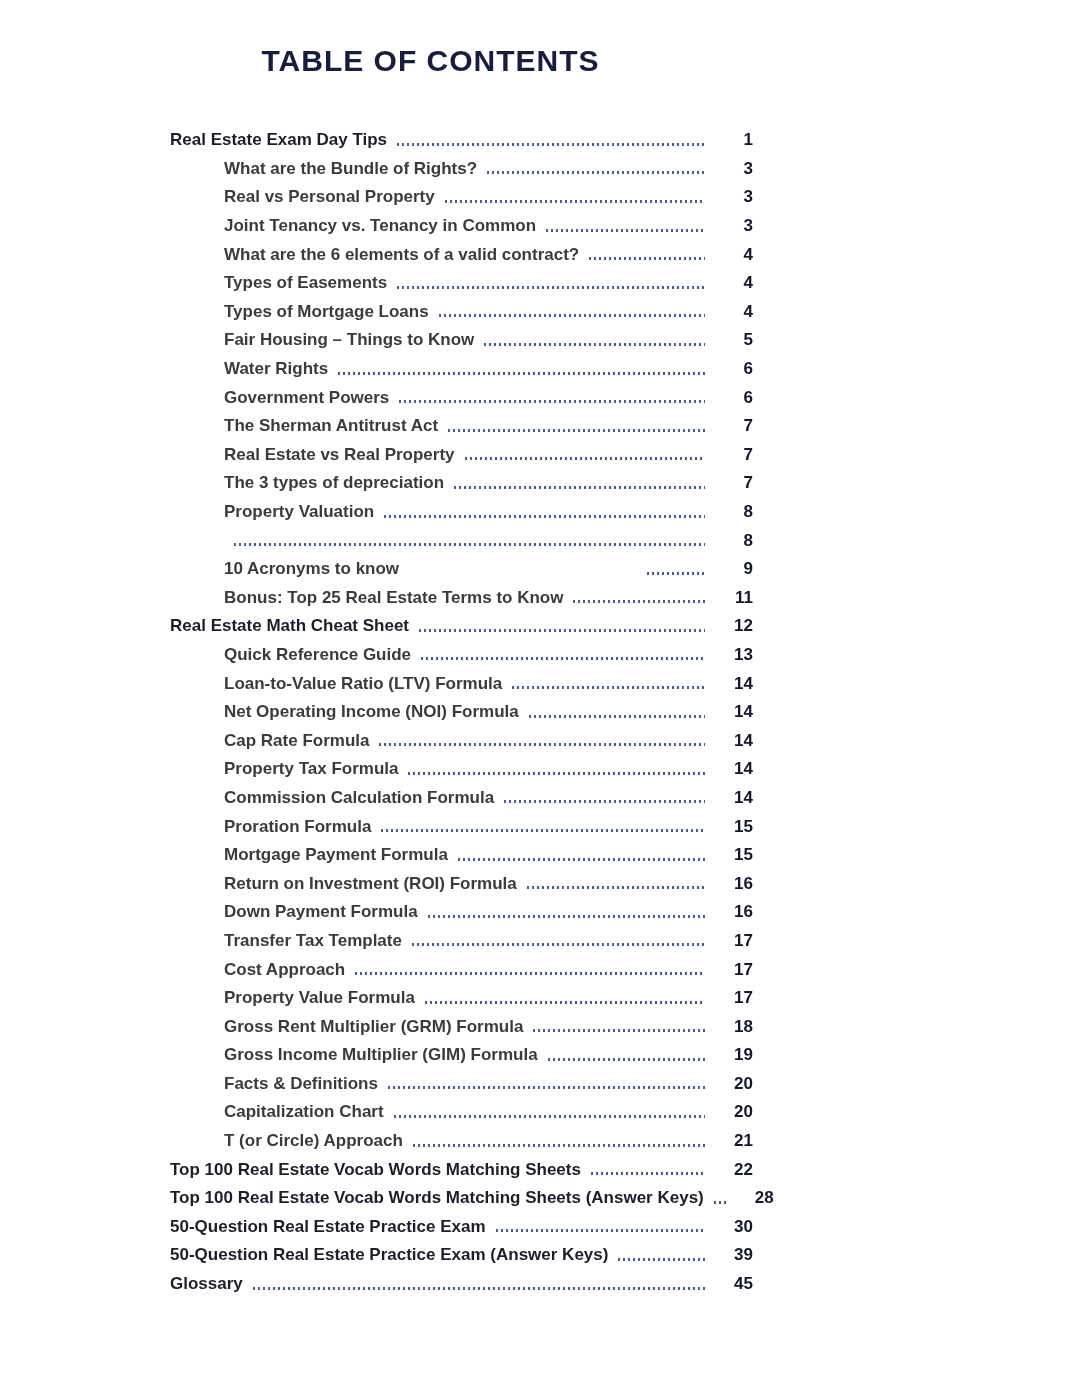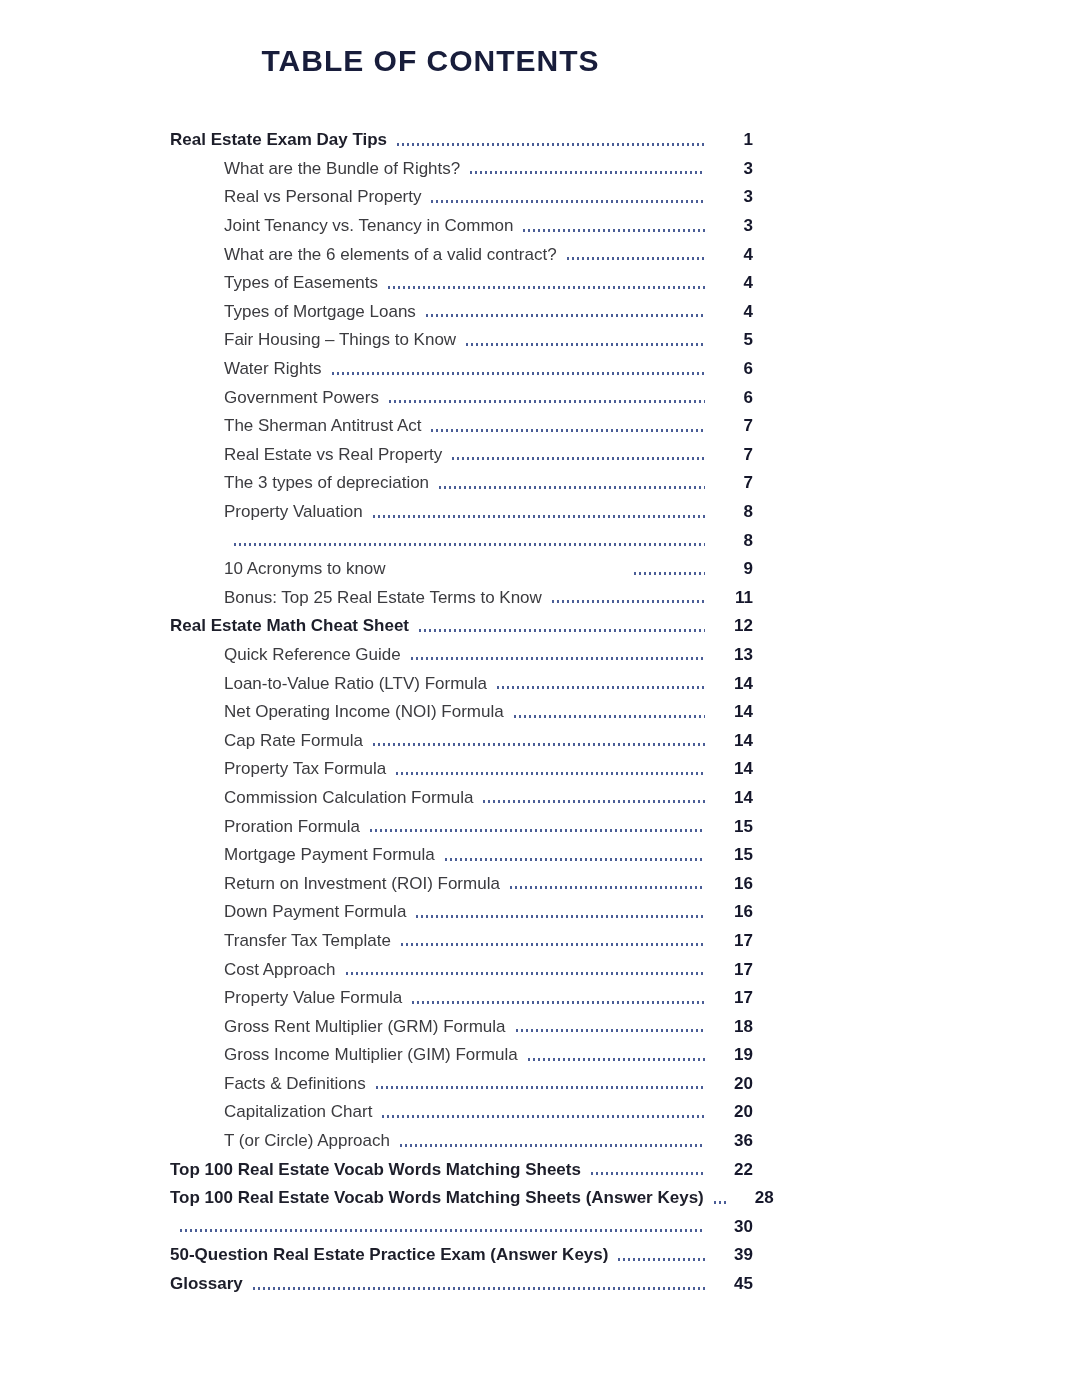--- a/index.html
+++ b/index.html
@@ -34,20 +34,21 @@
     height: 28.6px;
     font-size: 17px;
     color: #3b3b3f;
   }
   .row.sub { padding-left: 54px; }
   .row.bold .label,
   .row.bold { font-weight: 700; color: #1d1e2a; }
   .label {
     white-space: nowrap;
     flex: 0 0 auto;
+    font-weight: bold;
   }
   .leader {
     flex: 1 1 auto;
     height: 3px;
     position: relative;
     top: 4px;
     margin: 0 14px 0 10px;
     background-image: repeating-linear-gradient(
       to right,
       #4a5d96 0px, #4a5d96 2px,
@@ -241,33 +242,34 @@
     <span class="pagenum">20</span>
   </div>
       <div class="row sub">
     <span class="label">Capitalization Chart</span>
     <span class="leader"></span>
     <span class="pagenum">20</span>
   </div>
       <div class="row sub">
     <span class="label">T (or Circle) Approach</span>
     <span class="leader"></span>
-    <span class="pagenum">36</span>
+    <span class="pagenum">21</span>
   </div>
       <div class="row bold">
     <span class="label">Top 100 Real Estate Vocab Words Matching Sheets</span>
     <span class="leader"></span>
     <span class="pagenum">22</span>
   </div>
       <div class="row bold">
     <span class="label">Top 100 Real Estate Vocab Words Matching Sheets (Answer Keys)</span>
     <span class="leader"></span>
     <span class="pagenum">28</span>
   </div>
       <div class="row bold">
+    <span class="label">50-Question Real Estate Practice Exam</span>
     <span class="leader"></span>
     <span class="pagenum">30</span>
   </div>
       <div class="row bold">
     <span class="label">50-Question Real Estate Practice Exam (Answer Keys)</span>
     <span class="leader"></span>
     <span class="pagenum">39</span>
   </div>
       <div class="row bold">
     <span class="label">Glossary</span>

